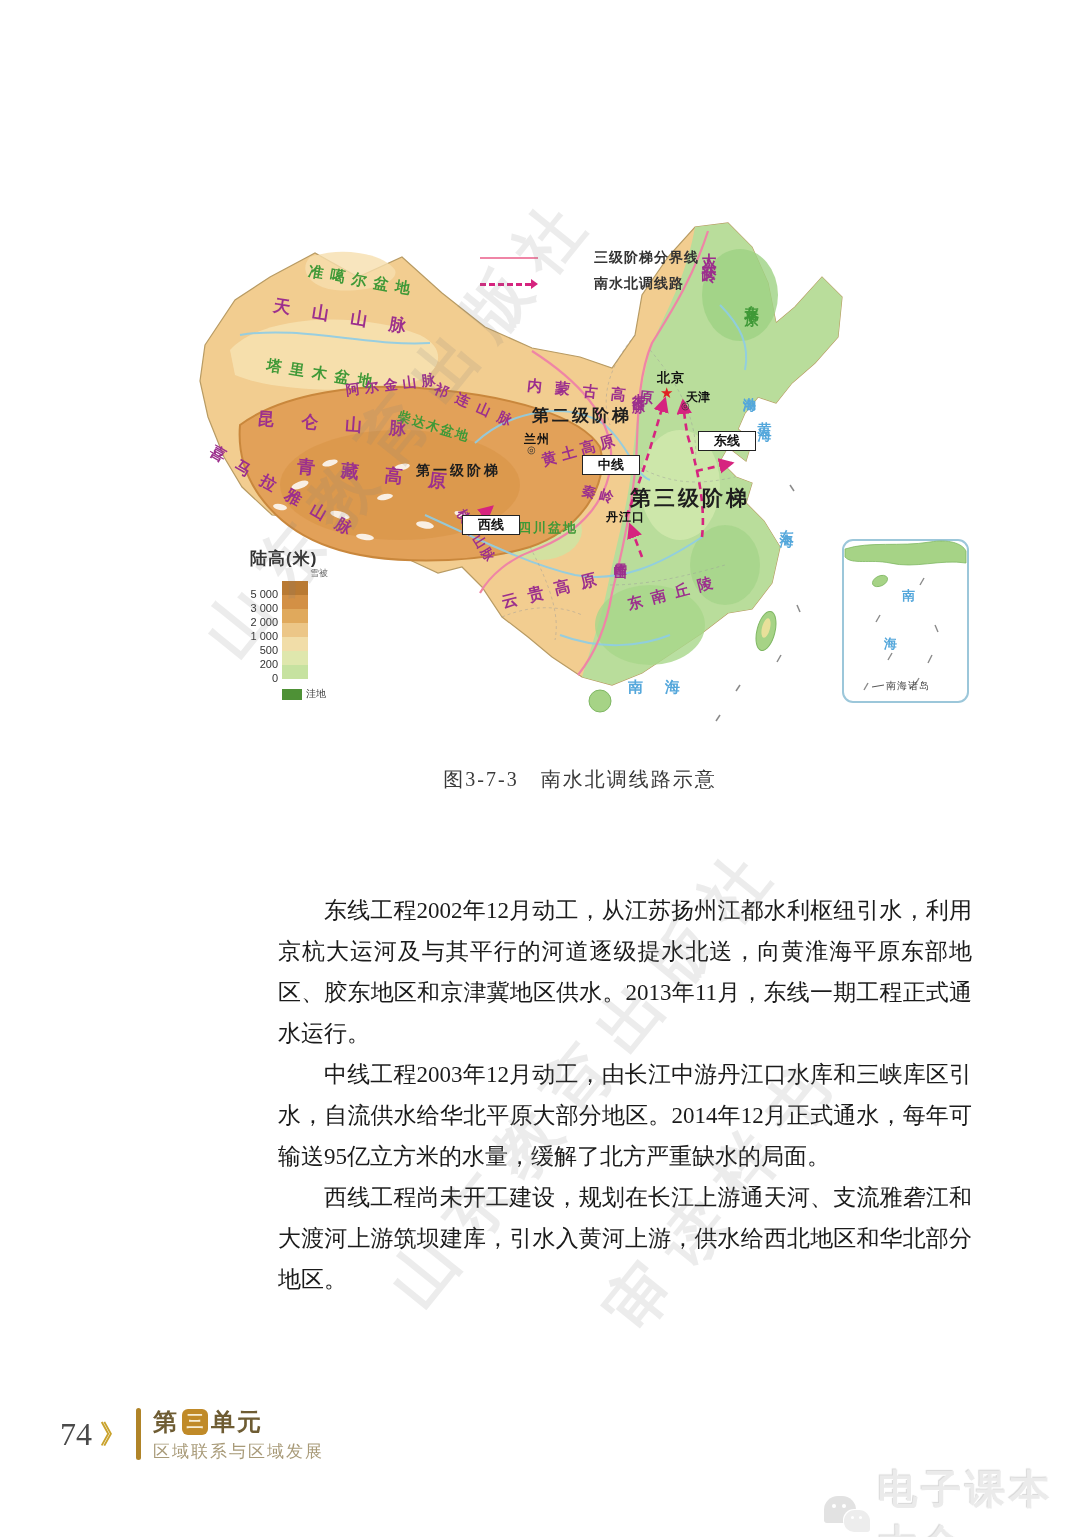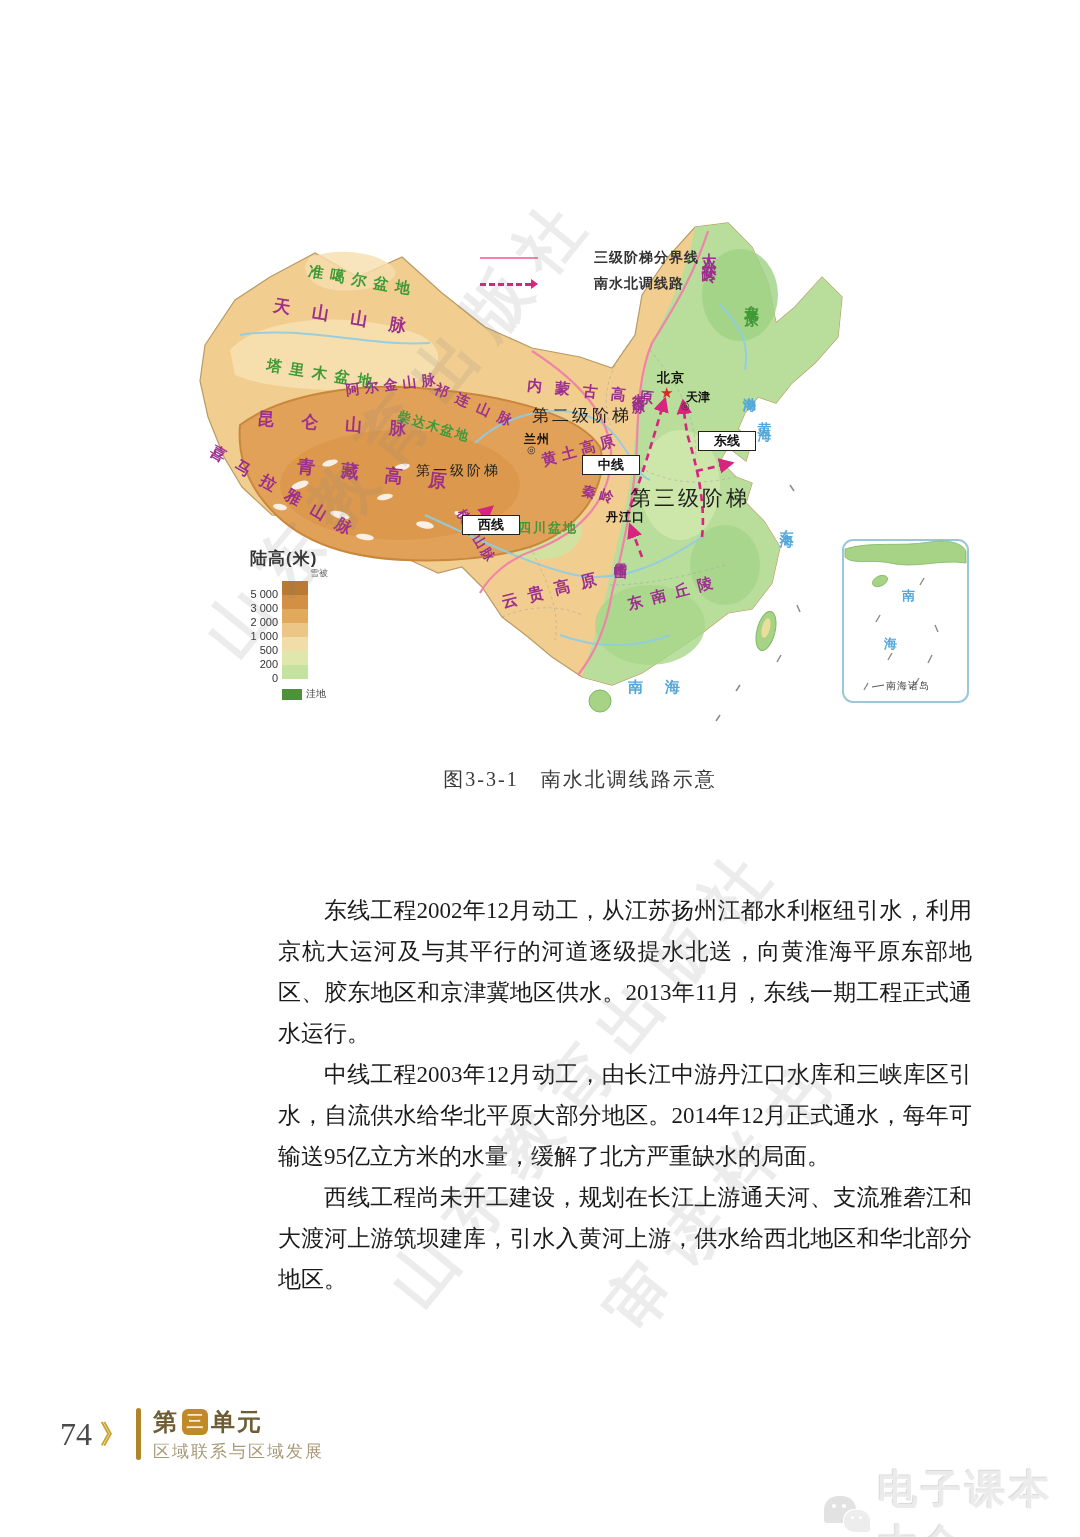--- a/index.html
+++ b/index.html
@@ -10,21 +10,21 @@
   .wm{position:absolute;white-space:nowrap;font-weight:bold;color:rgba(130,130,130,0.15);
       transform-origin:left top;pointer-events:none;z-index:5;}
 
   
   .map-wrap{position:absolute;left:180px;top:185px;width:800px;height:580px;z-index:2;}
   .map-wrap svg{position:absolute;left:0;top:0;}
   #map-labels{position:absolute;left:0;top:0;width:800px;height:580px;z-index:4;}
   .lbl{position:absolute;white-space:nowrap;transform-origin:left top;line-height:1;}
   .lbl.mt{color:#9c2f8d;font-weight:bold;}
   .lbl.bs{color:#3f9937;font-weight:bold;}
-  .lbl.st{color:#1e1e1e;font-weight:normal;}
+  .lbl.st{color:#1e1e1e;font-weight:bold;}
   .lbl.ct{color:#111;font-weight:bold;}
   .lbl.sea{color:#54a7db;font-weight:bold;}
   .lbl.star{color:#e02323;}
   .lbl.circ{color:#333;}
   .lbl.ins{color:#444;font-weight:normal;}
   .lbl.vert{writing-mode:vertical-rl;}
   .route-box{position:absolute;border:1.5px solid #222;background:#fff;color:#111;
       font-size:13px;font-weight:bold;padding:1px 15px;line-height:1.2;z-index:4;}
 
   
@@ -272,21 +272,21 @@
       <div class="lbl circ" style="left: 347px; top: 260px; font-size: 10px;">◎</div>
       <div class="lbl sea" style="left: 722px; top: 404px; font-size: 13px;">南</div>
       <div class="lbl sea" style="left: 704px; top: 452px; font-size: 13px;">海</div>
       <div class="lbl ins" style="left: 706px; top: 496px; font-size: 10px; letter-spacing: 1px;">南海诸岛</div>
       <div class="route-box" style="left: 518px; top: 246px;">东线</div>
       <div class="route-box" style="left: 402px; top: 270px;">中线</div>
       <div class="route-box" style="left: 282px; top: 330px;">西线</div>
     </div>
 </div>
 
-<div class="caption">图3-3-1　南水北调线路示意</div>
+<div class="caption">图3-7-3　南水北调线路示意</div>
 
 <div class="paras" id="paras">
     <p>东线工程2002年12月动工，从江苏扬州江都水利枢纽引水，利用京杭大运河及与其平行的河道逐级提水北送，向黄淮海平原东部地区、胶东地区和京津冀地区供水。2013年11月，东线一期工程正式通水运行。</p>
     <p>中线工程2003年12月动工，由长江中游丹江口水库和三峡库区引水，自流供水给华北平原大部分地区。2014年12月正式通水，每年可输送95亿立方米的水量，缓解了北方严重缺水的局面。</p>
     <p>西线工程尚未开工建设，规划在长江上游通天河、支流雅砻江和大渡河上游筑坝建库，引水入黄河上游，供水给西北地区和华北部分地区。</p>
   </div>
 
 <div class="footer">
   <span class="pagenum">74</span>
   <span class="chev">》</span>

